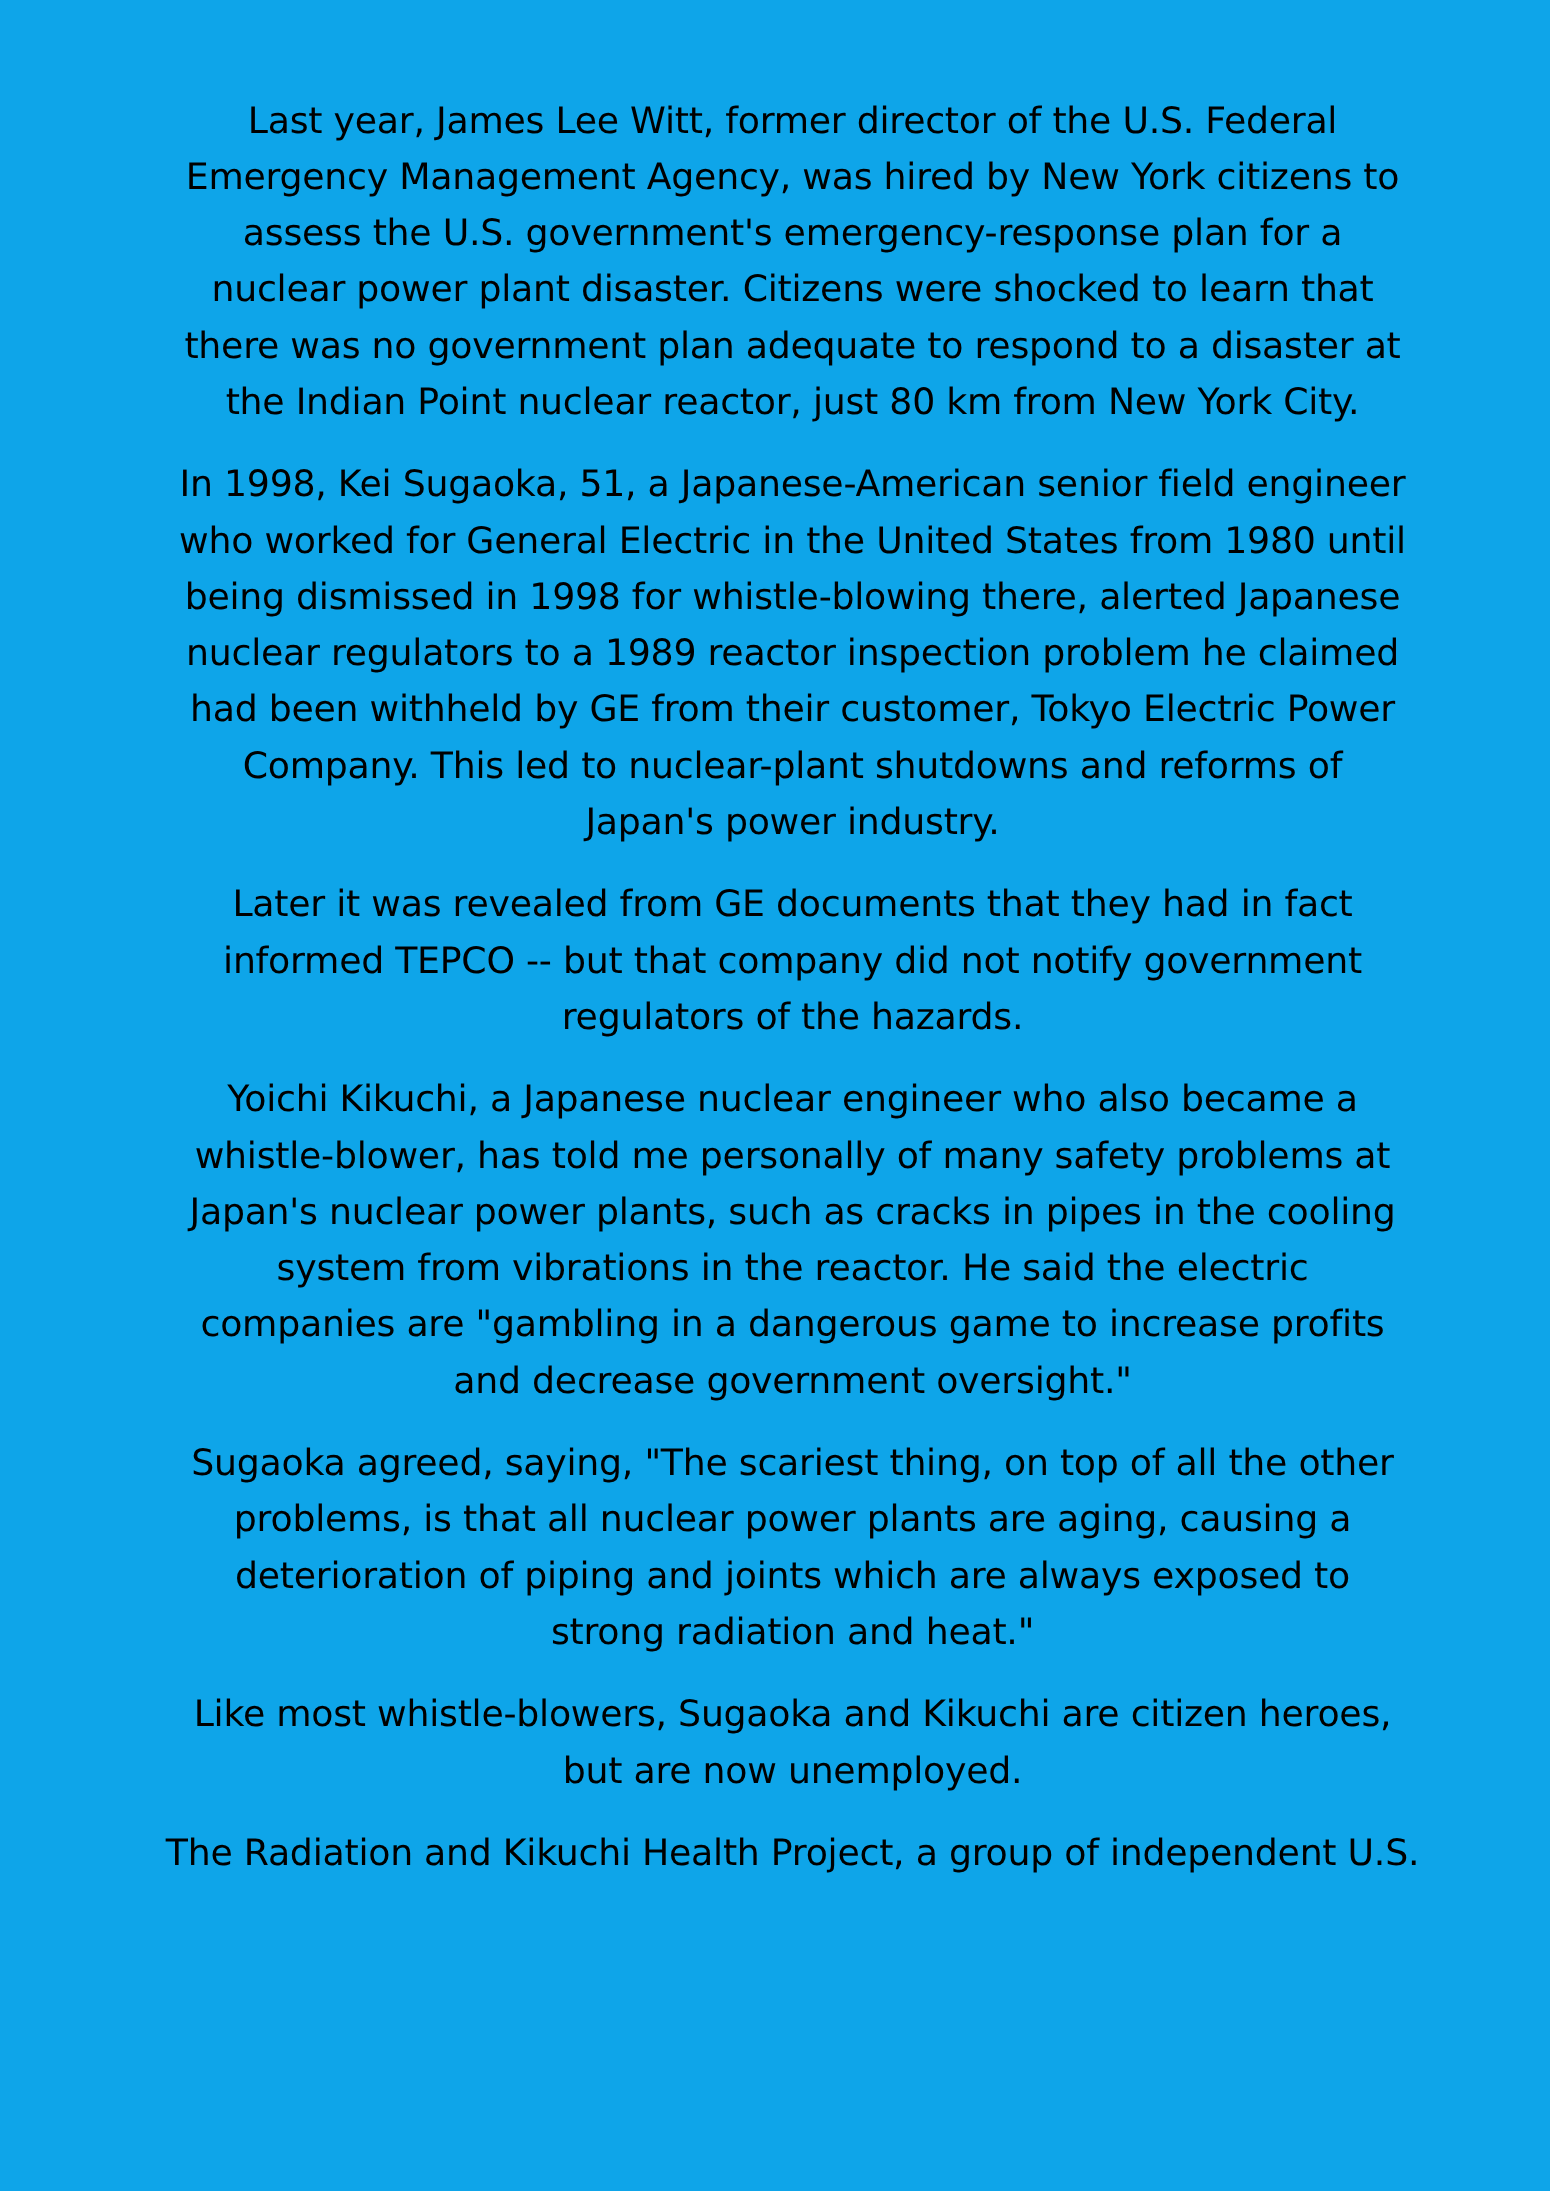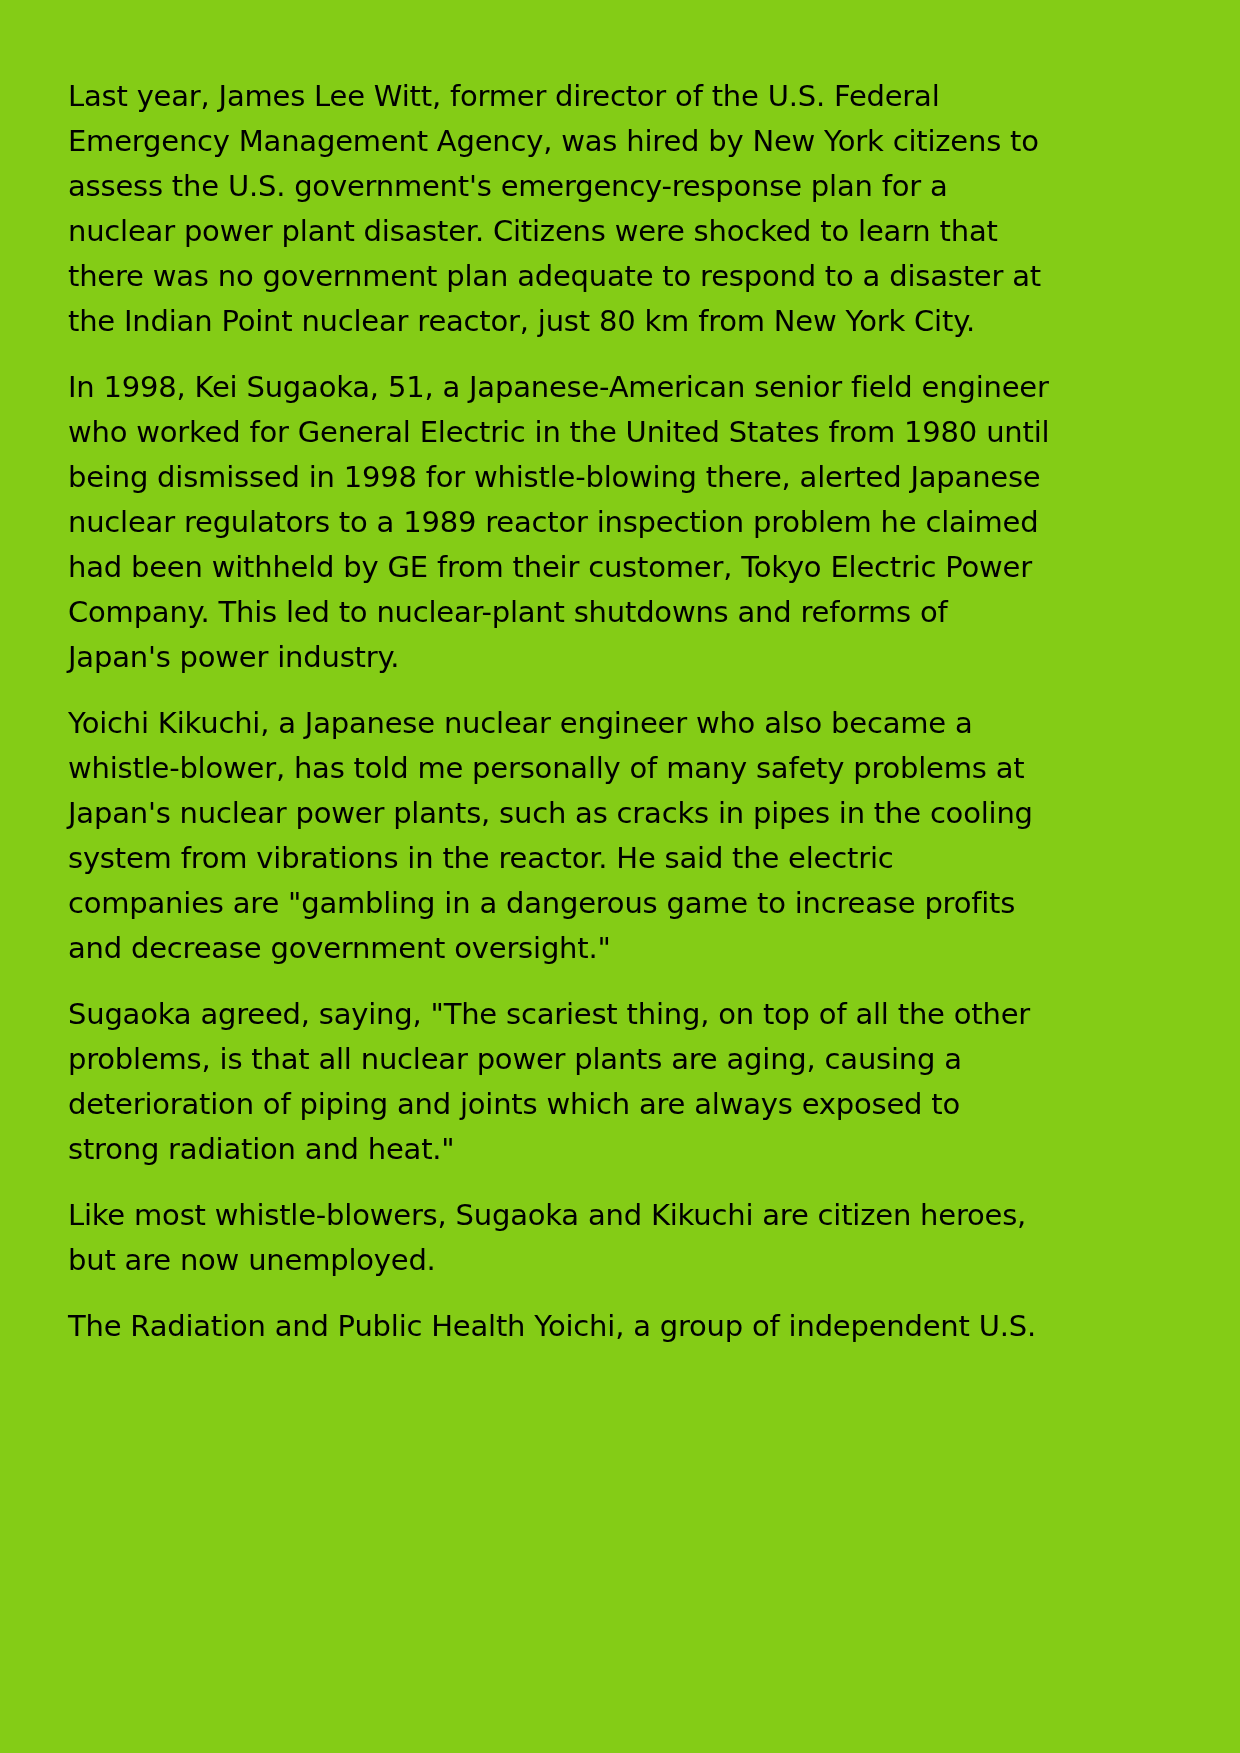--- a/index.html
+++ b/index.html
@@ -11,22 +11,23 @@
     width: 1240px;
     min-height: 1753px;
     overflow-x: hidden;
     font-family: "DejaVu Sans", "Liberation Sans", sans-serif;
     color: #000000;
   }
   .page {
     box-sizing: border-box;
     width: 1240px;
     min-height: 1753px;
-    background: #84cc16;
+    background: #0ea5e9;
     padding: 74px 40px 40px 68px;
+    text-align: center;
   }
   .article p {
     margin: 0 0 21px 0;
     font-size: 29px;
     line-height: 45px;
     letter-spacing: -0.2px;
     white-space: pre;           
     color: #000000;
   }
 </style>
@@ -41,27 +42,30 @@
 nuclear power plant disaster. Citizens were shocked to learn that
 there was no government plan adequate to respond to a disaster at
 the Indian Point nuclear reactor, just 80 km from New York City.</p>
       <p>In 1998, Kei Sugaoka, 51, a Japanese-American senior field engineer
 who worked for General Electric in the United States from 1980 until
 being dismissed in 1998 for whistle-blowing there, alerted Japanese
 nuclear regulators to a 1989 reactor inspection problem he claimed
 had been withheld by GE from their customer, Tokyo Electric Power
 Company. This led to nuclear-plant shutdowns and reforms of
 Japan's power industry.</p>
+      <p>Later it was revealed from GE documents that they had in fact
+informed TEPCO -- but that company did not notify government
+regulators of the hazards.</p>
       <p>Yoichi Kikuchi, a Japanese nuclear engineer who also became a
 whistle-blower, has told me personally of many safety problems at
 Japan's nuclear power plants, such as cracks in pipes in the cooling
 system from vibrations in the reactor. He said the electric
 companies are "gambling in a dangerous game to increase profits
 and decrease government oversight."</p>
       <p>Sugaoka agreed, saying, "The scariest thing, on top of all the other
 problems, is that all nuclear power plants are aging, causing a
 deterioration of piping and joints which are always exposed to
 strong radiation and heat."</p>
       <p>Like most whistle-blowers, Sugaoka and Kikuchi are citizen heroes,
 but are now unemployed.</p>
-      <p>The Radiation and Public Health Yoichi, a group of independent U.S.</p>
+      <p>The Radiation and Kikuchi Health Project, a group of independent U.S.</p>
     </article>
 </main>
 
 </body></html>

